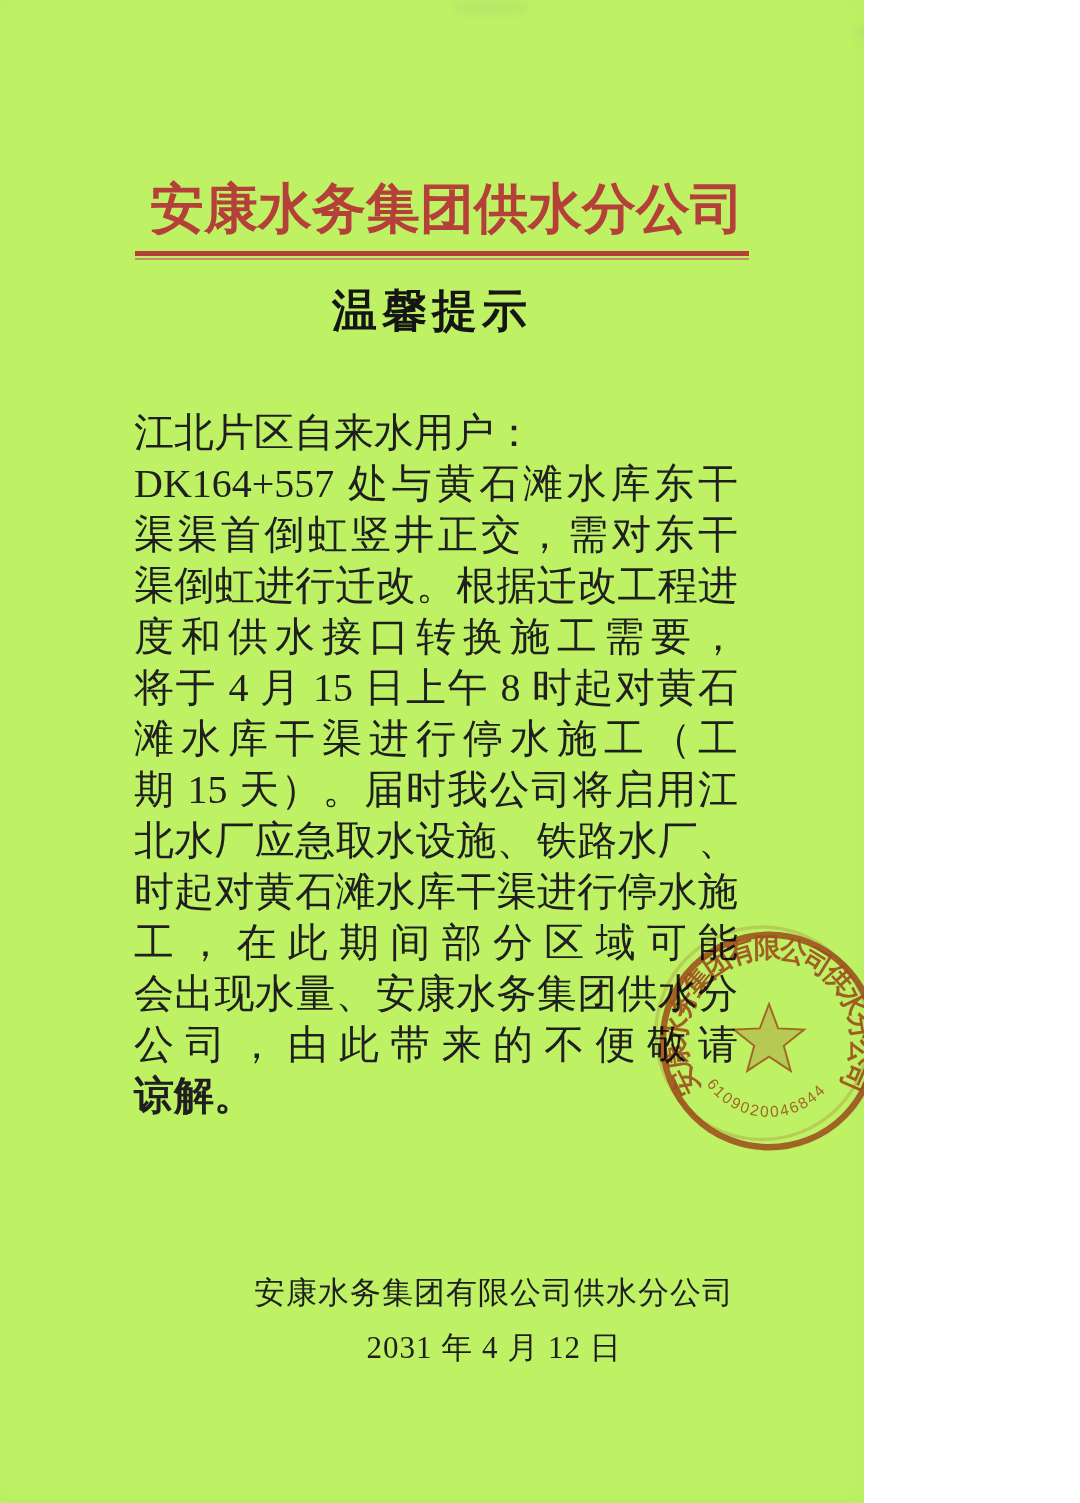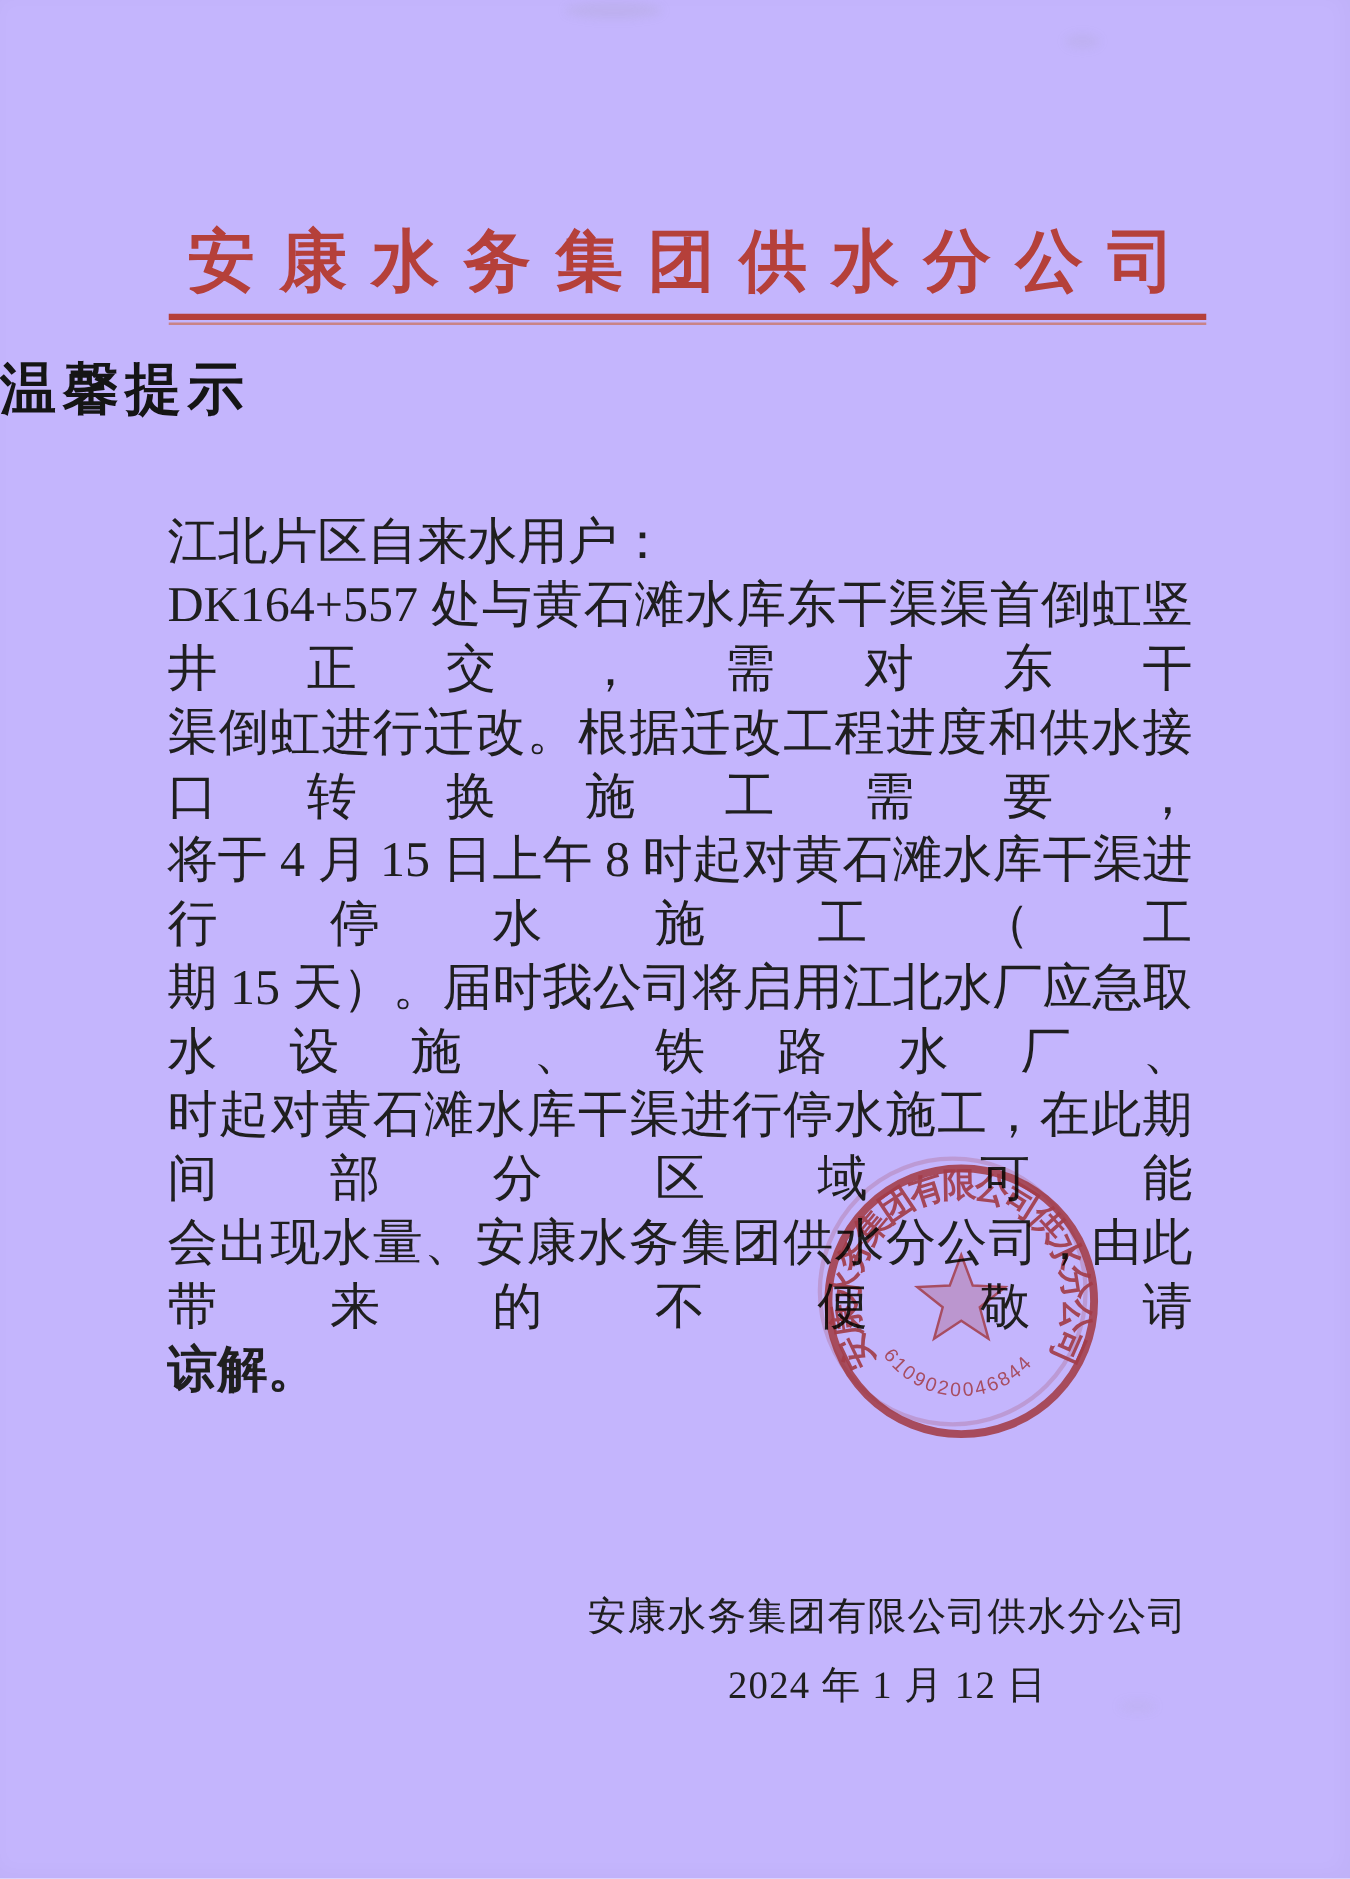--- a/index.html
+++ b/index.html
@@ -1,17 +1,17 @@
 <!DOCTYPE html>
 <html style="--header-red: #b5403a; --rule-red: #b5403a; --stamp-red: #cf4437; --text-black: #1f1f1f;"><head>
 <meta charset="utf-8">
 <style>
   html,body{margin:0;padding:0;background:#ffffff;}
   .page{
-    position:relative;width:1080px;height:1503px;background:#c4b5fd;
+    position:relative;width:864px;height:1503px;background:#bef264;
     font-family:"Liberation Serif","DejaVu Serif",serif;
     color:var(--text-black,#1f1f1f);overflow:hidden;
     box-shadow:inset -4px -4px 18px rgba(0,0,0,0.025);
   }
   .scan-artifact{position:absolute;border-radius:50%;background:rgba(150,150,150,0.13);filter:blur(4px);}
   .artifact-a{left:452px;top:2px;width:78px;height:13px;}
   .artifact-b{left:852px;top:27px;width:28px;height:12px;background:rgba(150,150,150,0.10);}
   .artifact-c{left:895px;top:1360px;width:30px;height:10px;background:rgba(150,150,150,0.08);}
 
   .org-header{
@@ -19,21 +19,21 @@
     font-size:54px;line-height:1.15;font-weight:600;
     color:var(--header-red,#b5403a);
     text-align:justify;text-align-last:justify;
     white-space:nowrap;
   }
   .header-rule{margin:11px 115px 0 135px;}
   .rule-top{height:5px;background:var(--rule-red,#b5403a);}
   .rule-bottom{height:2px;background:#ca7a72;margin-top:2px;opacity:0.85;}
 
   .notice-title{
-    margin-top:21px;
+    margin-top:21px;text-align:center;
     font-size:45px;font-weight:700;letter-spacing:5px;color:#151515;
   }
 
   .body-wrap{margin:66px 126px 0 134px;font-size:40px;line-height:51px;}
   .salutation{text-align:left;}
   .body-line{text-align:justify;text-align-last:justify;}
   .body-line.indent{text-indent:68px;}
   .body-line.last{text-align:left;text-align-last:left;font-weight:bold;}
 
   .sig-block{margin:150px 130px 0 auto;width:fit-content;text-align:center;}
@@ -76,21 +76,21 @@
     <div class="body-line">渠倒虹进行迁改。根据迁改工程进度和供水接口转换施工需要，</div>
     <div class="body-line">将于 4 月 15 日上午 8 时起对黄石滩水库干渠进行停水施工（工</div>
     <div class="body-line">期 15 天）。届时我公司将启用江北水厂应急取水设施、铁路水厂、</div>
     <div class="body-line">时起对黄石滩水库干渠进行停水施工，在此期间部分区域可能</div>
     <div class="body-line">会出现水量、安康水务集团供水分公司，由此带来的不便敬请</div>
     <div class="body-line last">谅解。</div>
   </div>
 
   <div class="sig-block">
     <div class="sig-company">安康水务集团有限公司供水分公司</div>
-    <div class="sig-date">2024 年 1 月 12 日</div>
+    <div class="sig-date">2031 年 4 月 12 日</div>
   </div>
 
   <svg class="stamp" viewBox="0 0 240 240" aria-hidden="true">
     <circle class="seal-ghost" cx="113" cy="112" r="109"></circle>
     <circle class="seal-ring" cx="120" cy="120" r="109"></circle>
     <path id="sealTextPath" d="M 49.6 169.3 A 86 86 0 1 1 190.4 169.3" fill="none"></path>
     <text class="seal-text">
       <textPath href="#sealTextPath" startOffset="0" textLength="372" lengthAdjust="spacing">安康水务集团有限公司供水分公司</textPath>
     </text>
     <polygon class="seal-star" points="120,82 129.4,107.1 156.1,108.3 135.2,124.9 142.3,150.7 120,136 97.7,150.7 104.8,124.9 83.9,108.3 110.6,107.1"></polygon>

